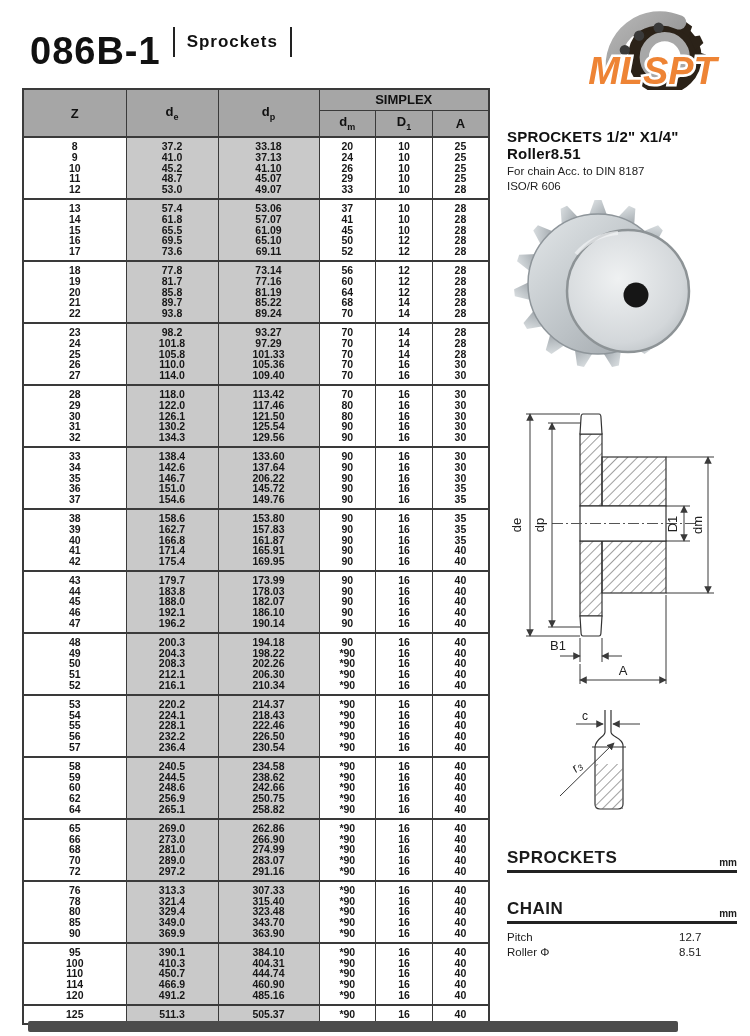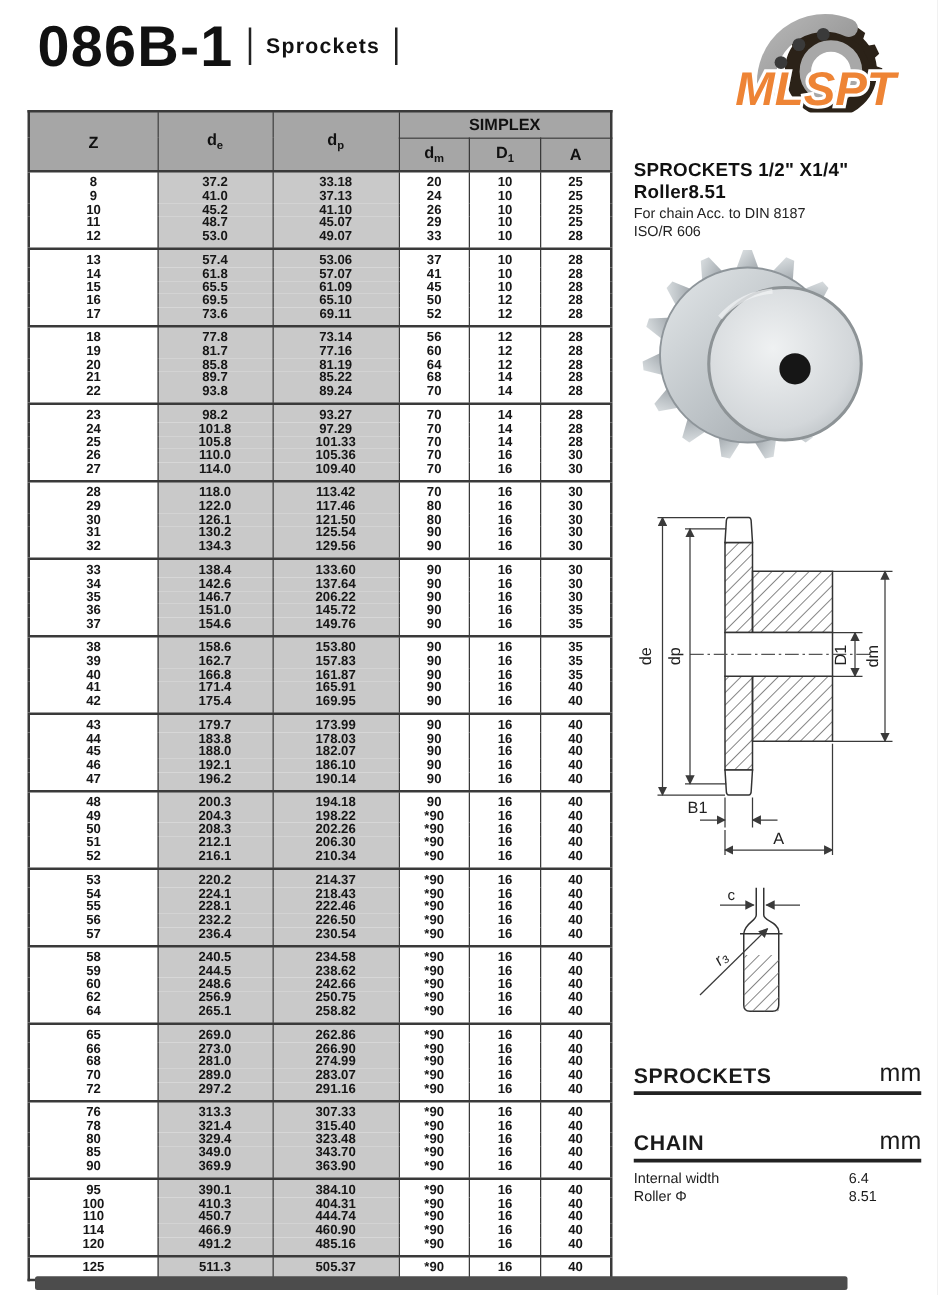--- a/index.html
+++ b/index.html
@@ -4,21 +4,21 @@
 <style>
   * { margin:0; padding:0; box-sizing:border-box; }
   html,body { background:#e8e8e8; }
   .page {
     position:relative; width:750px; height:1036px; background:#ffffff;
     font-family:"Liberation Sans", sans-serif; color:#1a1a1a; overflow:hidden;
     margin:0 auto;
   }
   
   .hdr { position:absolute; left:30px; top:10px; display:flex; align-items:center; }
-  .hdr-title { font-size:46px; font-weight:bold; letter-spacing:1px; color:#111; }
+  .hdr-title { font-size:38px; font-weight:bold; letter-spacing:1px; color:#111;margin-top:20px; }
   .hdr-sep { width:2px; height:30px; background:#222; margin:0 12px; }
   .hdr-sub { font-size:17px; font-weight:bold; color:#111; letter-spacing:1px; }
   
   .logo { position:absolute; left:572px; top:6px; width:165px; height:84px; }
   
   table.spk {
     position:absolute; left:22px; top:88px; width:468px;
     border-collapse:collapse; table-layout:fixed;
     border:2px solid #3a3a3a;
   }
@@ -47,21 +47,21 @@
   .product { position:absolute; left:507px; top:128px; width:238px; }
   .product-heading { font-size:15px; font-weight:bold; color:#111; letter-spacing:0.2px; }
   .product-line { font-size:11.5px; color:#222; margin-top:3px; font-weight:normal; }
   .photo { position:absolute; left:506px; top:194px; width:238px; height:180px; }
   .xsec  { position:absolute; left:506px; top:400px; width:240px; height:292px; }
   .tooth { position:absolute; left:552px; top:710px; width:125px; height:108px; }
   .specs { position:absolute; left:507px; top:848px; width:230px; }
   .spec-head { display:flex; justify-content:space-between; align-items:flex-end;
                border-bottom:3px solid #222; padding-bottom:2px; }
   .spec-head .t { font-size:17px; font-weight:bold; letter-spacing:0.5px; }
-  .spec-head .u { font-size:20px; font-weight:normal;text-align:center; }
+  .spec-head .u { font-size:10px; font-weight:bold;text-align:center; }
   .spec-rows { margin-top:6px; }
   .spec-row { display:flex; font-size:11.5px; line-height:14.5px; color:#1c1c1c; }
   .spec-label { flex:1; }
   .spec-value { width:58px; }
   .spec-block + .spec-block { margin-top:26px; }
   
   .bottom-shadow { position:absolute; left:28px; top:1021px; width:650px; height:11px;
                    background:#4c4c4c; border-radius:2px; }
   svg text { font-family:"Liberation Sans", sans-serif; }
 </style>
@@ -839,22 +839,22 @@
       <div class="spec-rows">
         </div>
     </div>
     <div class="spec-block">
       <div class="spec-head">
         <span class="t">CHAIN</span>
         <span class="u">mm</span>
       </div>
       <div class="spec-rows">
           <div class="spec-row">
-            <span class="spec-label">Internal width</span>
-            <span class="spec-value">6.4</span>
+            <span class="spec-label">Pitch</span>
+            <span class="spec-value">12.7</span>
           </div>
           <div class="spec-row">
             <span class="spec-label">Roller Φ</span>
             <span class="spec-value">8.51</span>
           </div>
         </div>
     </div>
 
   </div>
 

